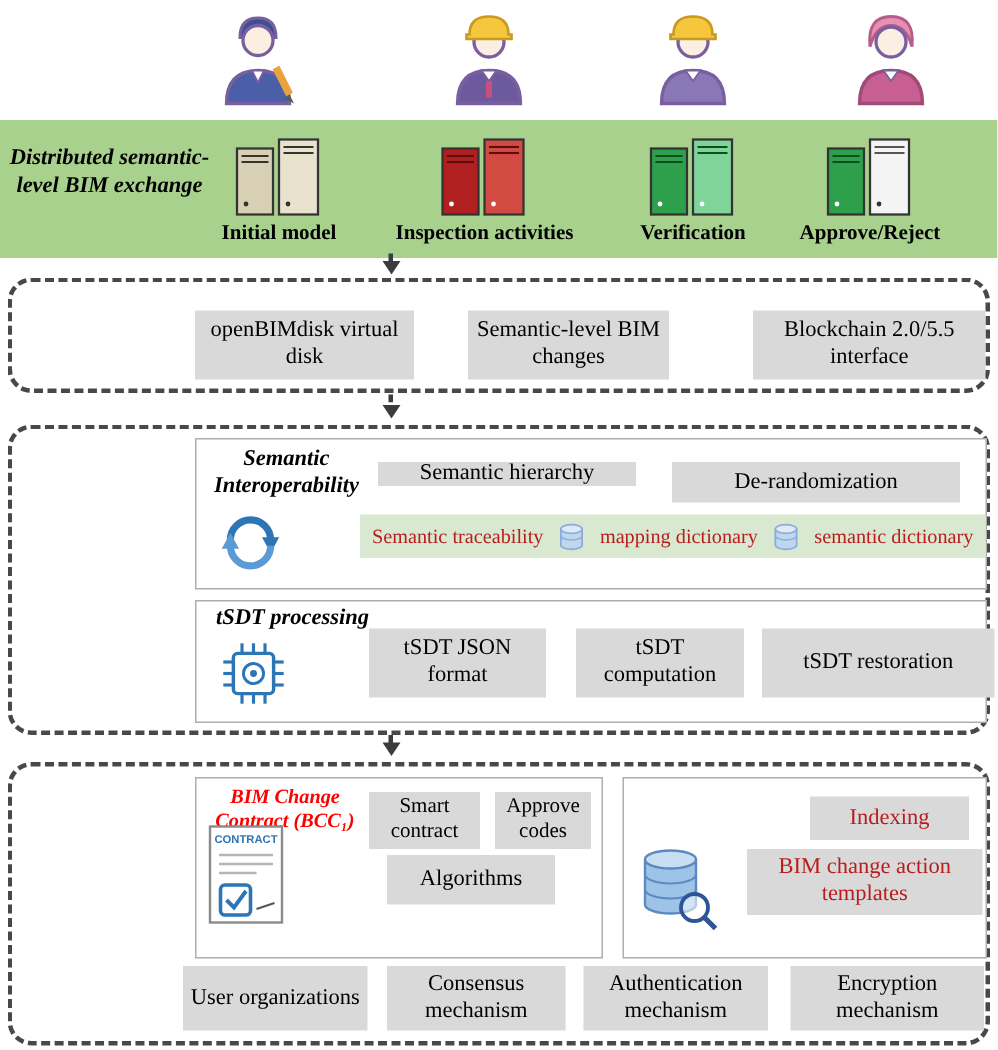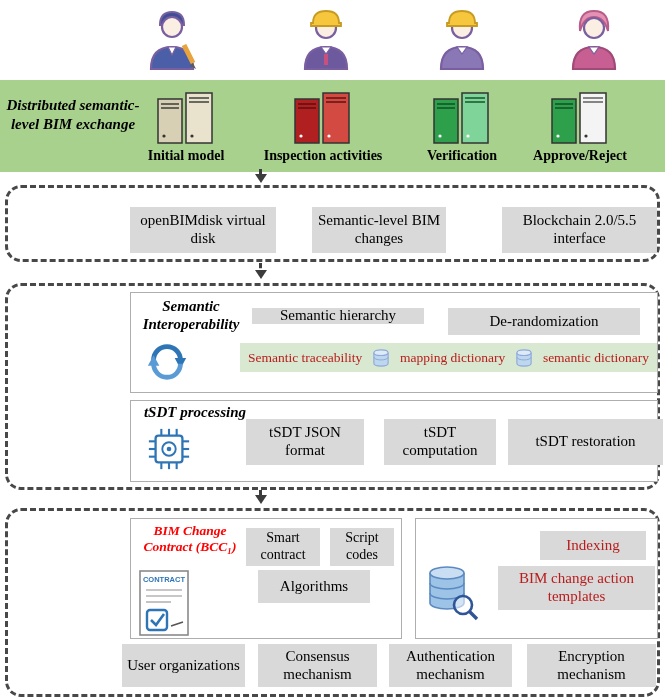--- a/index.html
+++ b/index.html
@@ -211,34 +211,34 @@
     </svg>
   </div>
   <div class="gray-box" style="left:246px;top:419px;width:118px;height:46px">tSDT JSON format</div>
   <div class="gray-box" style="left:384px;top:419px;width:112px;height:46px">tSDT computation</div>
   <div class="gray-box" style="left:508px;top:419px;width:155px;height:46px">tSDT restoration</div>
 
   <div class="frame" style="top:508px;height:189px"></div>
 
   <div class="white-panel" style="left:130px;top:518px;width:272px;height:121px"></div>
   <div class="panel-title red-title" style="left:133px;top:523px;width:114px">BIM Change Contract (BCC₁)</div>
-  <div class="icon-wrap" style="left:137px;top:568px">
+  <div class="icon-wrap" style="left:137px;top:548px">
     <svg viewBox="0 0 54 70" width="54" height="70">
       <rect x="3" y="3" width="48" height="64" fill="#fff" stroke="#8a8a8a" stroke-width="1.6"></rect>
       <text x="27" y="14" text-anchor="middle" font-size="7.5" font-weight="bold" fill="#2e75b6" font-family="Liberation Sans, sans-serif">CONTRACT</text>
       <line x1="9" y1="22" x2="45" y2="22" stroke="#b5b5b5" stroke-width="1.6"></line>
       <line x1="9" y1="28" x2="45" y2="28" stroke="#b5b5b5" stroke-width="1.6"></line>
       <line x1="9" y1="34" x2="34" y2="34" stroke="#b5b5b5" stroke-width="1.6"></line>
       <rect x="10" y="42" width="20" height="20" rx="3" fill="none" stroke="#2e75b6" stroke-width="2.4"></rect>
       <path d="M14 52 L19 57 L27 46" fill="none" stroke="#2e75b6" stroke-width="2.6"></path>
       <line x1="34" y1="58" x2="46" y2="54" stroke="#555" stroke-width="1.4"></line>
     </svg>
   </div>
   <div class="gray-box" style="left:246px;top:528px;width:74px;height:38px;font-size:14px">Smart contract</div>
-  <div class="gray-box" style="left:330px;top:528px;width:64px;height:38px;font-size:14px">Script codes</div>
+  <div class="gray-box" style="left:330px;top:528px;width:64px;height:38px;font-size:14px">Approve codes</div>
   <div class="gray-box" style="left:258px;top:570px;width:112px;height:33px">Algorithms</div>
 
   <div class="white-panel" style="left:415px;top:518px;width:243px;height:121px"></div>
   <div class="icon-wrap" style="left:424px;top:563px">
     <svg viewBox="0 0 56 60" width="56" height="60">
       <path d="M6 10 v30 a17 6 0 0 0 34 0 v-30" fill="#9dc3e6" stroke="#5b8ac2" stroke-width="1.6"></path>
       <ellipse cx="23" cy="10" rx="17" ry="6" fill="#c9def2" stroke="#5b8ac2" stroke-width="1.6"></ellipse>
       <path d="M6 20 a17 6 0 0 0 34 0" fill="none" stroke="#5b8ac2" stroke-width="1.4"></path>
       <path d="M6 30 a17 6 0 0 0 34 0" fill="none" stroke="#5b8ac2" stroke-width="1.4"></path>
       <circle cx="39" cy="42" r="9" fill="rgba(255,255,255,0.55)" stroke="#2f5597" stroke-width="2.6"></circle>

